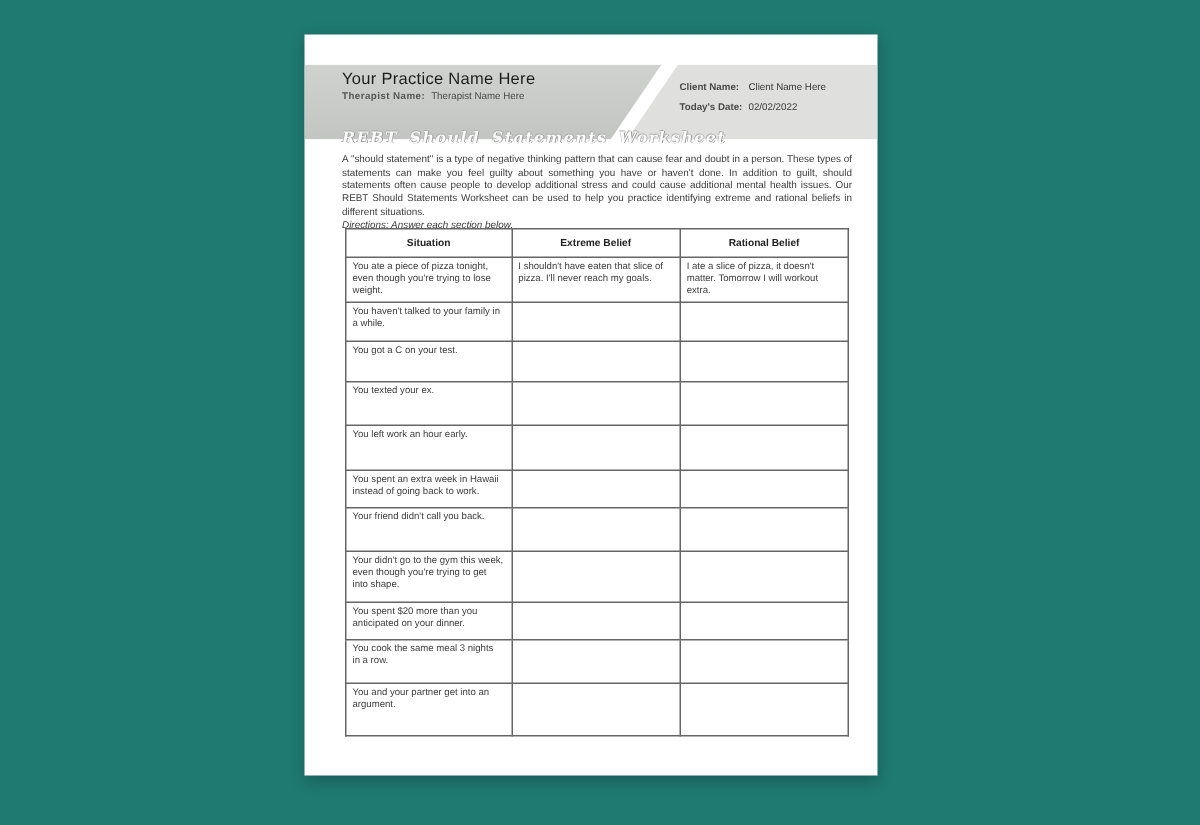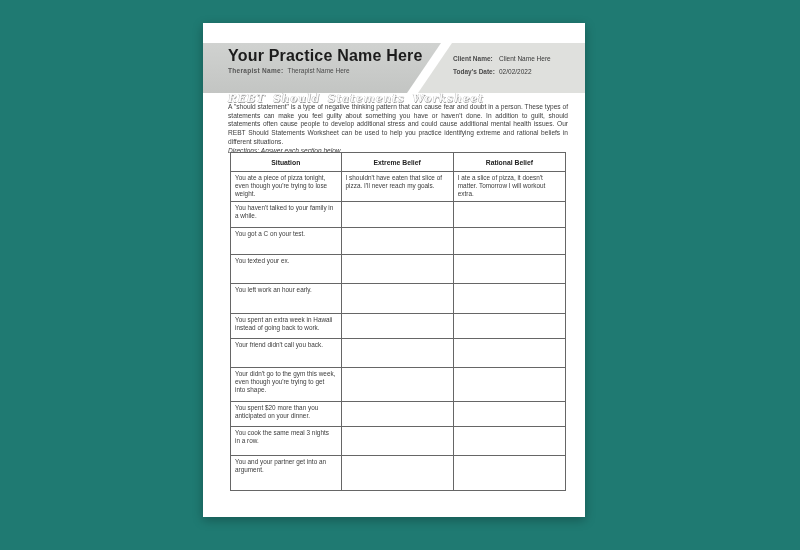--- a/index.html
+++ b/index.html
@@ -31,21 +31,21 @@
   }
   .band-right {
     position: absolute; inset: 0;
     background: #dfe0dd;
     clip-path: polygon(249px 0, 100% 0, 100% 100%, 215px 100%);
   }
   .band-left-content {
     position: absolute; left: 25px; top: 4px; width: 210px;
   }
   .practice-name {
-    font-size: 16px; font-weight: bold; color: #1c1c1c;
+    font-size: 11px; font-weight: normal; color: #1c1c1c;
     letter-spacing: 0.2px; white-space: nowrap;
   }
   .therapist-row {
     font-size: 6.5px; color: #4a4a4a; margin-top: 2px; white-space: nowrap;
   }
   .therapist-row .lbl { font-weight: bold; color: #555; margin-right: 4px; letter-spacing: 0.3px; }
   .worksheet-title {
     margin-top: 18px;
     font-family: "DejaVu Serif", serif;
     font-style: italic; font-weight: bold;

